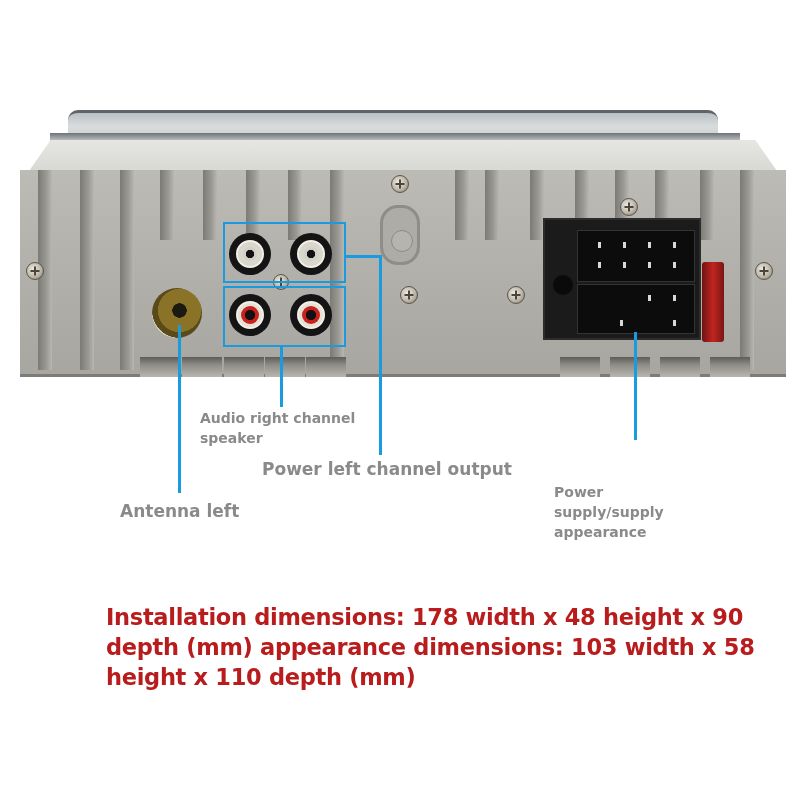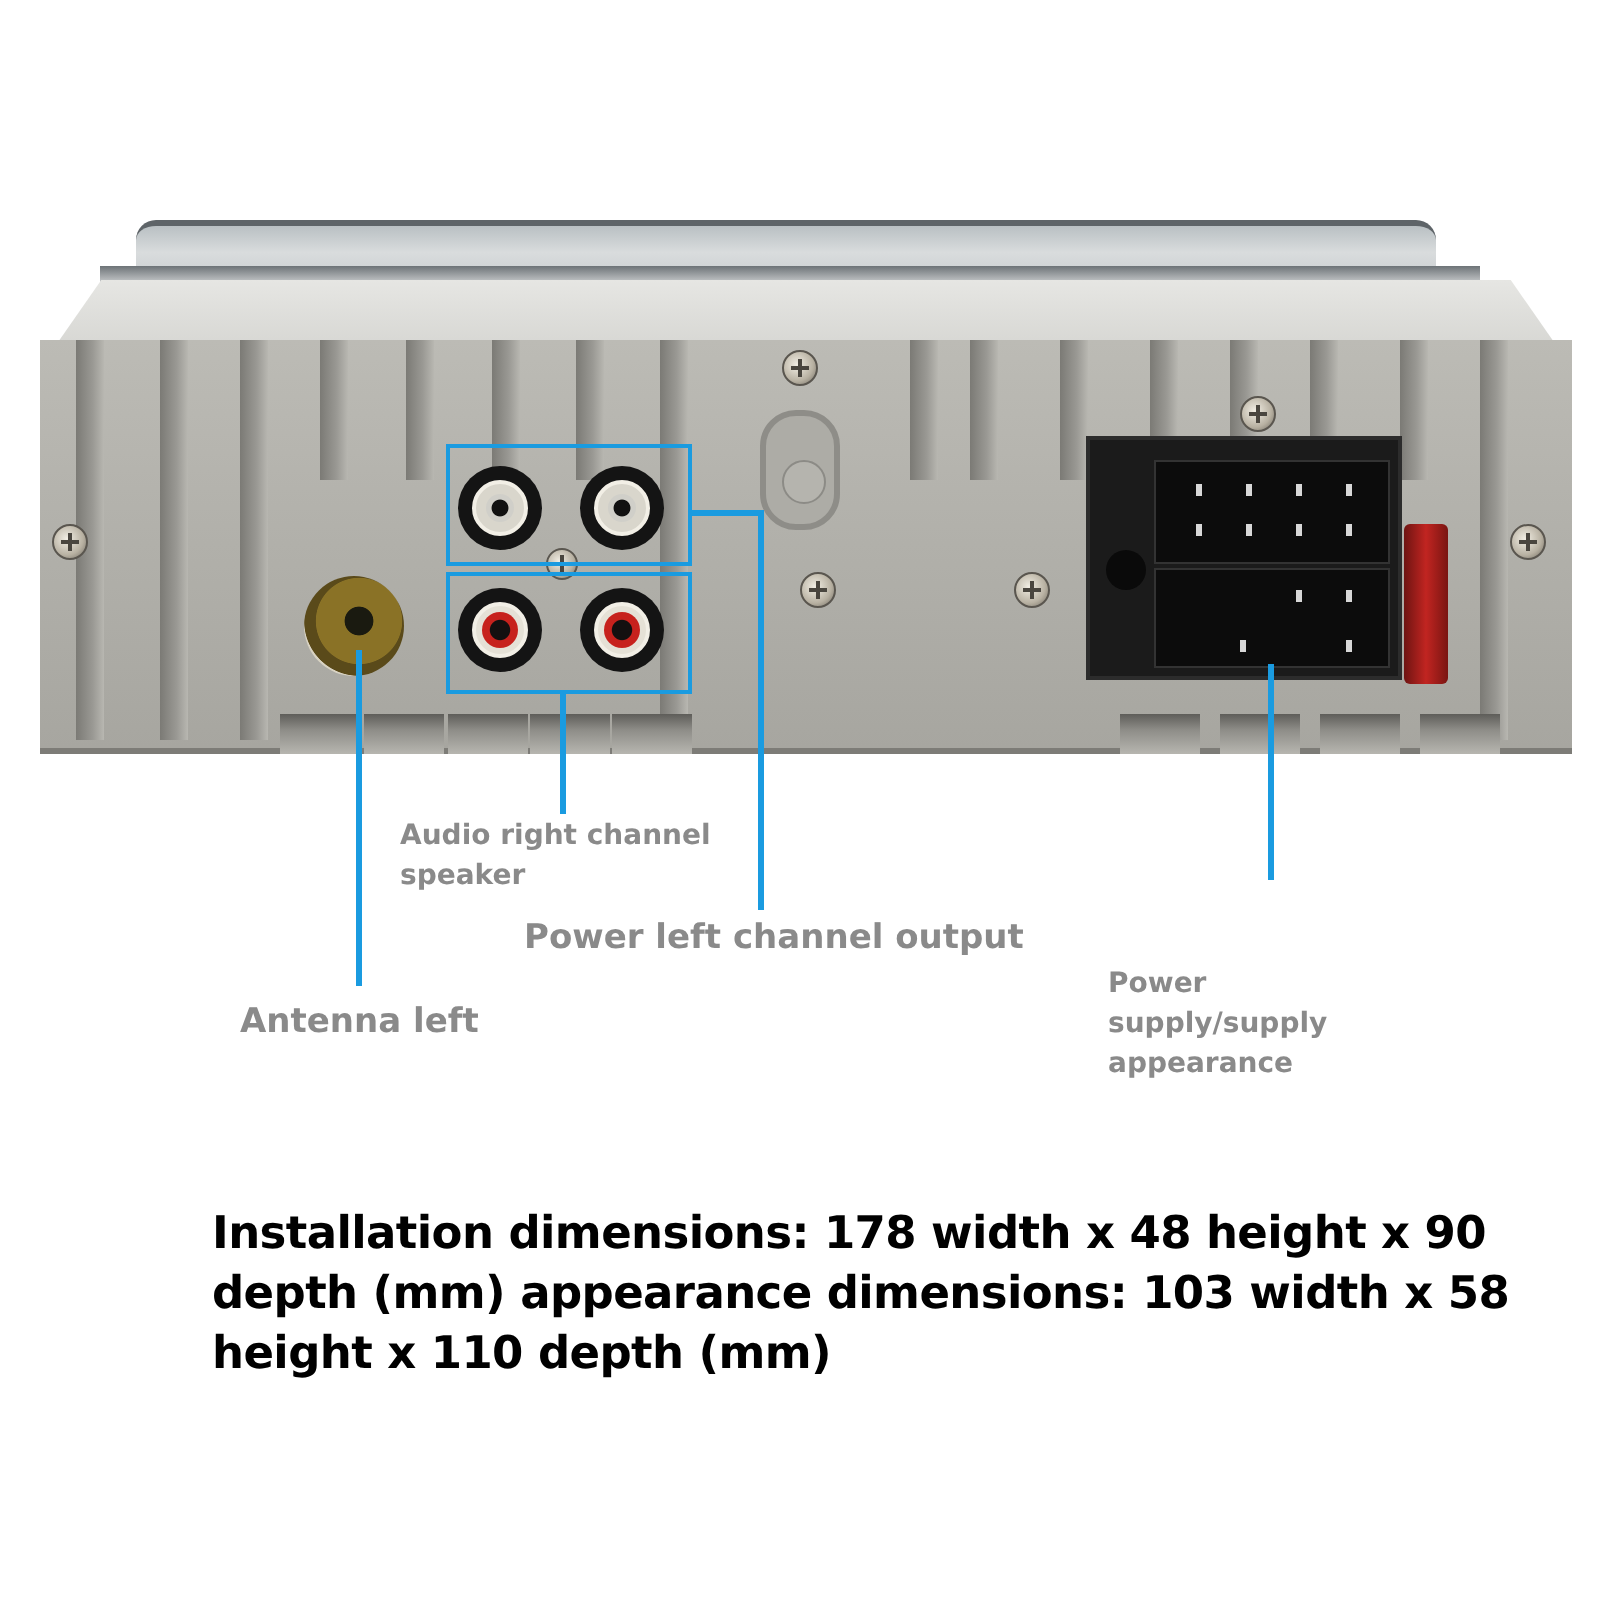--- a/index.html
+++ b/index.html
@@ -103,21 +103,21 @@
   .label {
     position: absolute; color: #8a8a8a; font-family: "DejaVu Sans", sans-serif;
     font-weight: bold; text-align: left; white-space: nowrap;
   }
   .label.small { font-size: 14px; line-height: 20px; }
   .label.medium { font-size: 17px; line-height: 22px; }
 
   .dims {
     position: absolute; left: 106px; top: 602px; width: 680px;
     font-family: "DejaVu Sans", sans-serif; font-weight: bold;
-    font-size: 22.5px; line-height: 30px; color: #000000;
+    font-size: 22.5px; line-height: 30px; color: #b91c1c;
     letter-spacing: -0.3px;
   }
 </style>
 </head>
 <body>
 
 <div class="stage">
 
   <div class="chassis-top"></div>
   <div class="chassis-top-lip"></div>

